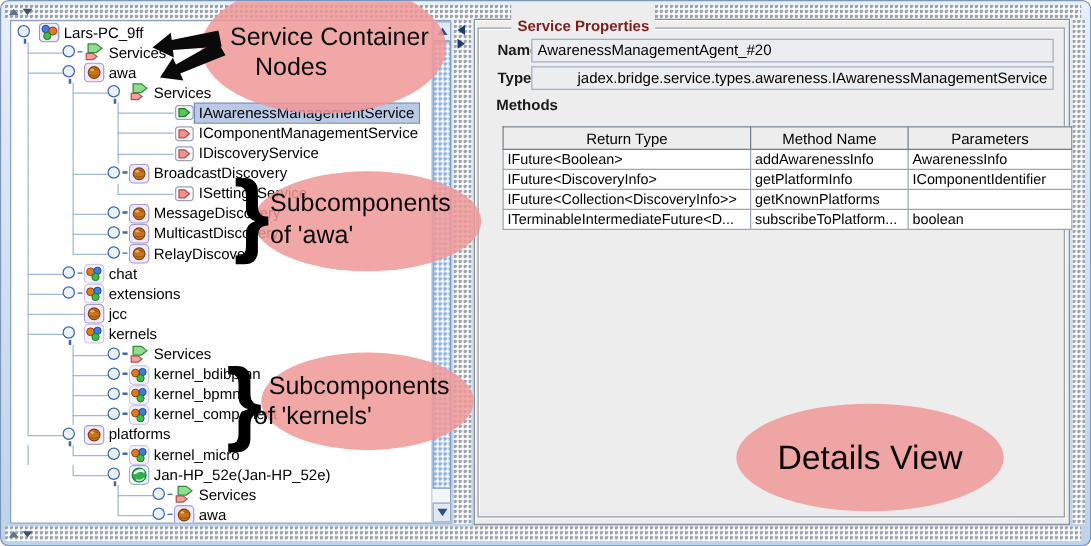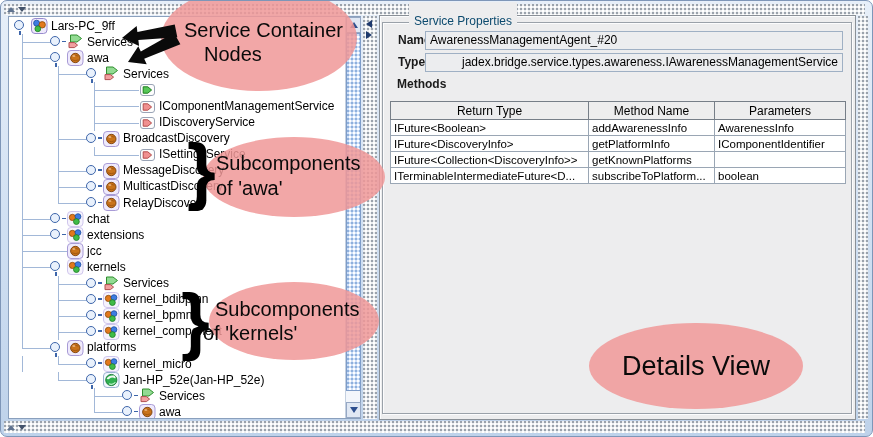--- a/index.html
+++ b/index.html
@@ -48,25 +48,25 @@
                      radial-gradient(circle at 3px 3px,#ffffff 30%,transparent 36%);
     background-size:4px 4px;}
   .divider{position:absolute;left:362px;top:15px;width:14px;height:403px;}
   .tri-left-d{position:absolute;left:3px;top:4px;border-top:4px solid transparent;border-bottom:4px solid transparent;border-right:6px solid #1e3a6e;}
   .tri-right-d{position:absolute;left:3px;top:15px;border-top:4px solid transparent;border-bottom:4px solid transparent;border-left:6px solid #1e3a6e;}
   .details-panel{position:absolute;left:378px;top:14px;width:477px;height:405px;background:#ededee;
     border:1px solid #8a9097;box-sizing:border-box;box-shadow:inset 1px 1px 0 #fbfcfd;}
   .titled{position:absolute;left:2px;top:6px;right:3px;bottom:5px;border:1px solid #9aa1a9;
     box-shadow:inset 1px 1px 0 #fcfcfd,1px 1px 0 #fcfcfd;}
   .group-title{position:absolute;left:26px;top:0;transform:translateY(-55%);background:#ededee;
-    padding:12px 5px;font-size:12px;font-weight:normal;color:#0c4a6e;}
+    padding:12px 5px;font-size:12px;font-weight:bold;color:#7f1d1d;}
   .prop-label{position:absolute;font-size:12px;font-weight:bold;color:#1a1a1a;}
   .prop-field{position:absolute;left:45px;width:418px;height:19px;box-sizing:border-box;background:#ecedef;
     border:1px solid #9fb0c4;font-size:12px;color:#000;line-height:17px;padding:0 4px;white-space:nowrap;overflow:hidden;}
-  #methods-table{position:absolute;left:10px;top:85px;width:456px;border-collapse:collapse;table-layout:fixed;
+  #methods-table{position:absolute;left:22px;top:85px;width:456px;border-collapse:collapse;table-layout:fixed;
     background:#ffffff;border:1px solid #767e88;font-size:11.5px;color:#000;}
   #methods-table th{background:#ededee;font-weight:normal;font-size:12px;border:1px solid #767e88;
     height:17px;padding:0 2px;text-align:center;white-space:nowrap;overflow:hidden;}
   #methods-table td{border:1px solid #9aa6b4;height:15px;padding:0 3px;white-space:nowrap;overflow:hidden;text-align:left;}
   .overlay{position:absolute;left:0;top:0;width:873px;height:437px;pointer-events:none;z-index:50;}
   .callout{position:absolute;border-radius:50%;background:rgba(240,152,152,0.85);}
   .callout-text{position:absolute;font-size:20px;color:#0a0a0a;white-space:nowrap;}
   .callout-text-big{position:absolute;font-size:27px;color:#0a0a0a;white-space:nowrap;}
   .brace{position:absolute;font-size:74px;line-height:72px;font-weight:bold;color:#000;}
   .arrows-svg{position:absolute;left:0;top:0;}
@@ -149,20 +149,21 @@
           <span class="cell full"></span>
           <span class="hslot">
             <span class="hstub long"></span>
           </span>
           <span class="node-icon">
             <svg width="17" height="16">
               <rect x="1.5" y="2.5" width="14" height="11" rx="2.5" fill="#fdfdfd" stroke="#9aa4b6"></rect>
               <path d="M4.2 4.8 L8.8 4.8 L12.6 8 L8.8 11.2 L4.2 11.2 Z" fill="#57c757" stroke="#1f7f1f"></path>
             </svg>
           </span>
+          <span class="tree-label selected">IAwarenessManagementService</span>
         </div>
         <div class="tree-row">
           <span class="cell full"></span>
           <span class="cell full"></span>
           <span class="cell full"></span>
           <span class="hslot">
             <span class="hstub long"></span>
           </span>
           <span class="node-icon">
             <svg width="17" height="16">

